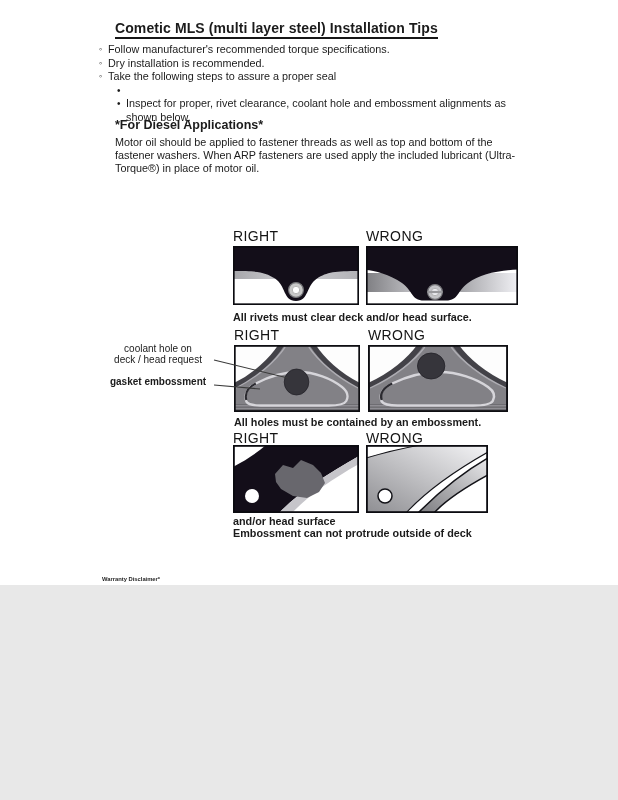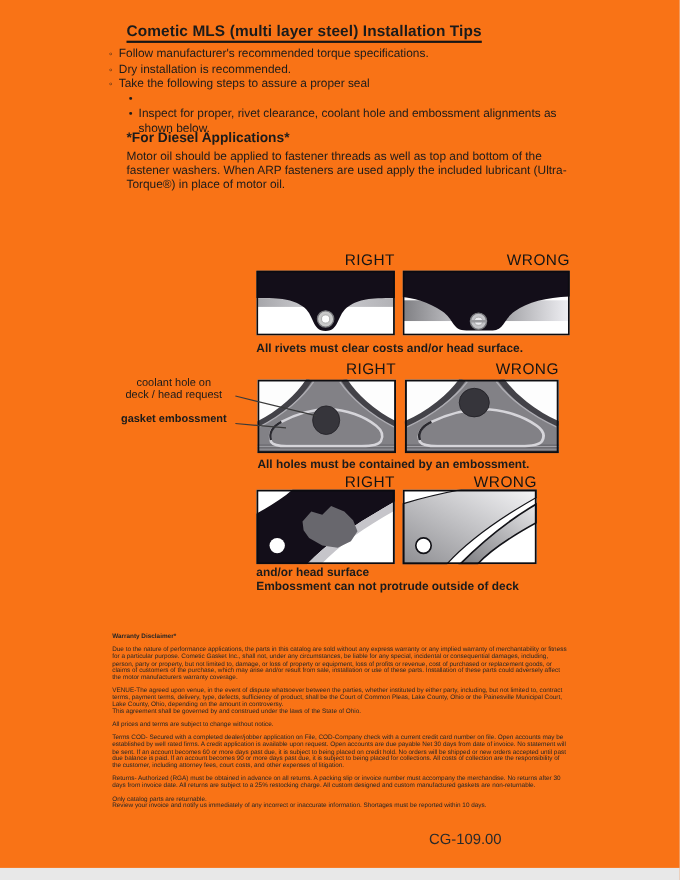--- a/index.html
+++ b/index.html
@@ -1,36 +1,36 @@
 <!DOCTYPE html>
 <html><head>
 <meta charset="utf-8">
 <style>
   html,body{margin:0;padding:0;background:#e8e8e8;}
   .page{
-    position:relative;width:618px;height:789px;background:#f97316;
+    position:relative;width:618px;height:585px;background:#ffffff;
     font-family:"Liberation Sans", sans-serif;color:#1b1b1b;overflow:hidden;
     margin:0 auto;
   }
   .abs{position:absolute;}
   .title{
     left:115px;top:20px;font-size:14px;font-weight:bold;
     border-bottom:2px solid #161616;padding-bottom:1px;letter-spacing:.1px;
   }
   .bullets{left:99px;top:43px;font-size:10.8px;line-height:13.6px;width:430px;}
   .b-row{display:flex;}
   .b-row .blt{width:9px;flex:0 0 9px;text-align:left;font-size:9px;line-height:13.6px;}
   .b-row.sub{margin-left:18px;}
   .b-row.sub .blt{font-size:10px;}
   .diesel-head{left:115px;top:118px;font-size:12.5px;font-weight:bold;}
   .para{left:115px;width:414px;font-size:10.8px;line-height:13px;}
   .p1{top:136px;}
   .p2{top:171px;}
   .p3{top:211px;}
-  .rw-label{font-size:14px;letter-spacing:.4px;text-align:right;color:#141414;}
+  .rw-label{font-size:14px;letter-spacing:.4px;text-align:left;color:#141414;}
   .cap{font-size:10.8px;font-weight:bold;line-height:12px;}
   .dg{display:block;}
   .side-label{font-size:10px;line-height:10.5px;text-align:center;width:108px;left:104px;}
   .warranty{left:102px;top:576px;width:416px;font-size:5.8px;line-height:6.2px;color:#262626;}
   .warranty p{margin:0;}
   .warranty .wh{font-weight:bold;margin-bottom:6px;}
   .warranty .wp{margin-top:6px;}
   .warranty .wp.tight{margin-top:0;}
   .pagenum{left:423px;top:755px;transform:translateX(-50%);font-size:13.5px;color:#2a2a2a;}
 </style>
@@ -98,21 +98,21 @@
     <rect width="152" height="59" fill="#ffffff"></rect>
     <rect x="1" y="27" width="150" height="19" fill="url(#g1b)"></rect>
     <rect x="1" y="46" width="150" height="12" fill="#ffffff"></rect>
     <path d="M0,0 H152 V23.5 C130,24.5 114,28.5 102,37 C91,44.5 93,54.5 80,54.5 L58,54.5 C45,54.5 47,44.5 36,37 C24,28.5 8,24.5 0,24 Z" fill="#130e19"></path>
     <circle cx="69" cy="46" r="7.4" fill="#c4c4c8" stroke="#76767a" stroke-width="1.2"></circle>
     <circle cx="69" cy="46" r="3.7" fill="#ececf0" stroke="#a0a0a0" stroke-width="0.7"></circle>
     <line x1="61.5" y1="46" x2="76.5" y2="46" stroke="#9a9a9e" stroke-width="2.2"></line>
     <rect x="0.8" y="0.8" width="150.4" height="57.4" fill="none" stroke="#0b0b10" stroke-width="1.7"></rect>
   </svg>
 
-  <div class="abs cap" style="left:233px;top:311px;">All rivets must clear costs and/or head surface.</div>
+  <div class="abs cap" style="left:233px;top:311px;">All rivets must clear deck and/or head surface.</div>
 
   <div class="abs rw-label" style="left:234px;top:327px;width:126px;">RIGHT</div>
   <div class="abs rw-label" style="left:368px;top:327px;width:140px;">WRONG</div>
 
   <div class="abs side-label" style="top:344px;">
     <div>coolant hole on</div>
     <div>deck / head request</div>
   </div>
   <div class="abs side-label" style="top:377px;font-weight:bold;">gasket embossment</div>
 

